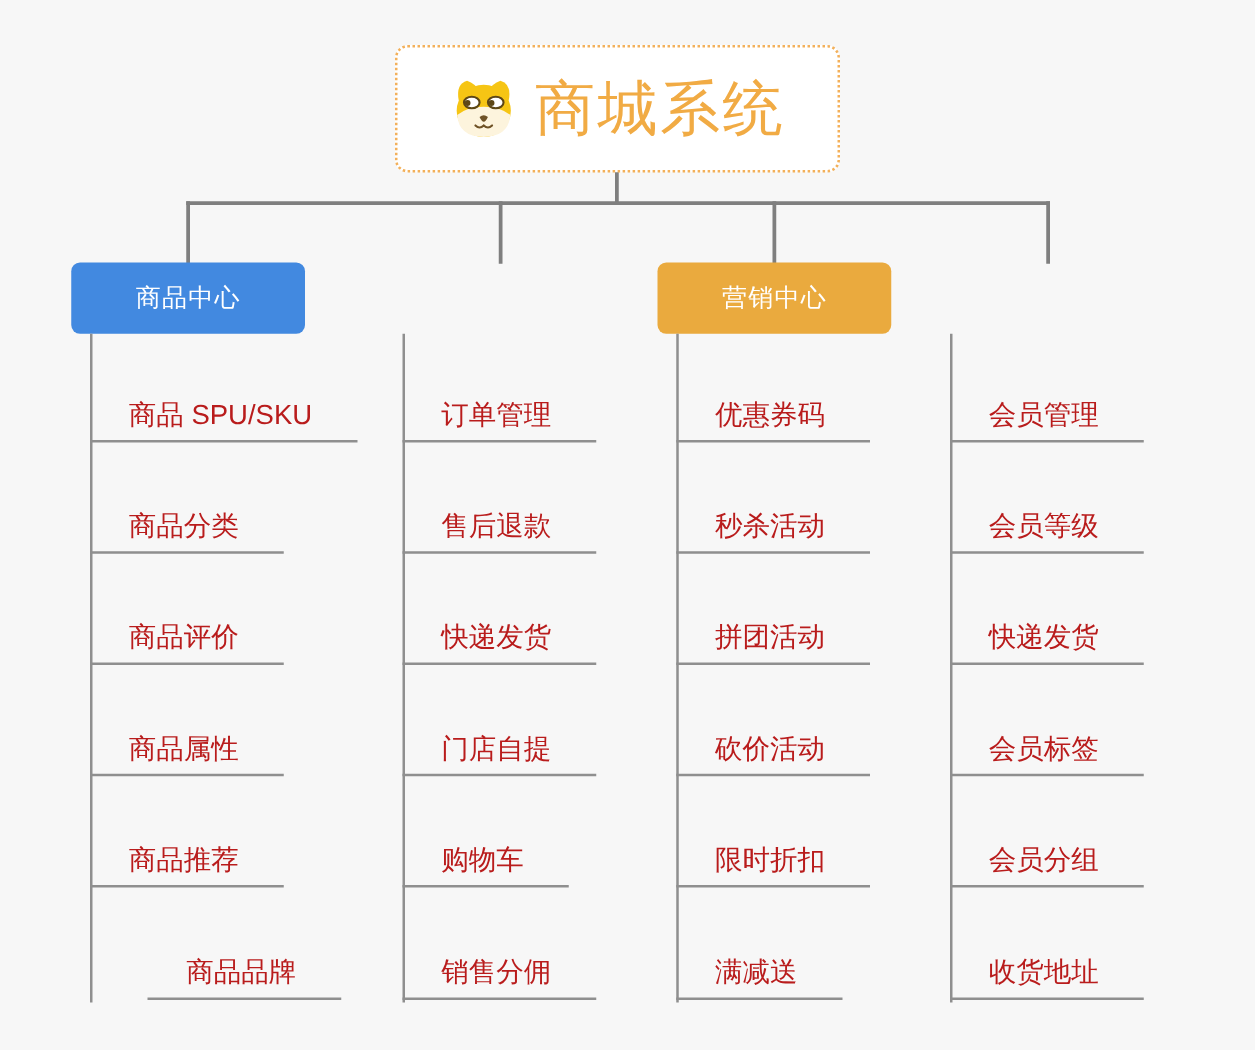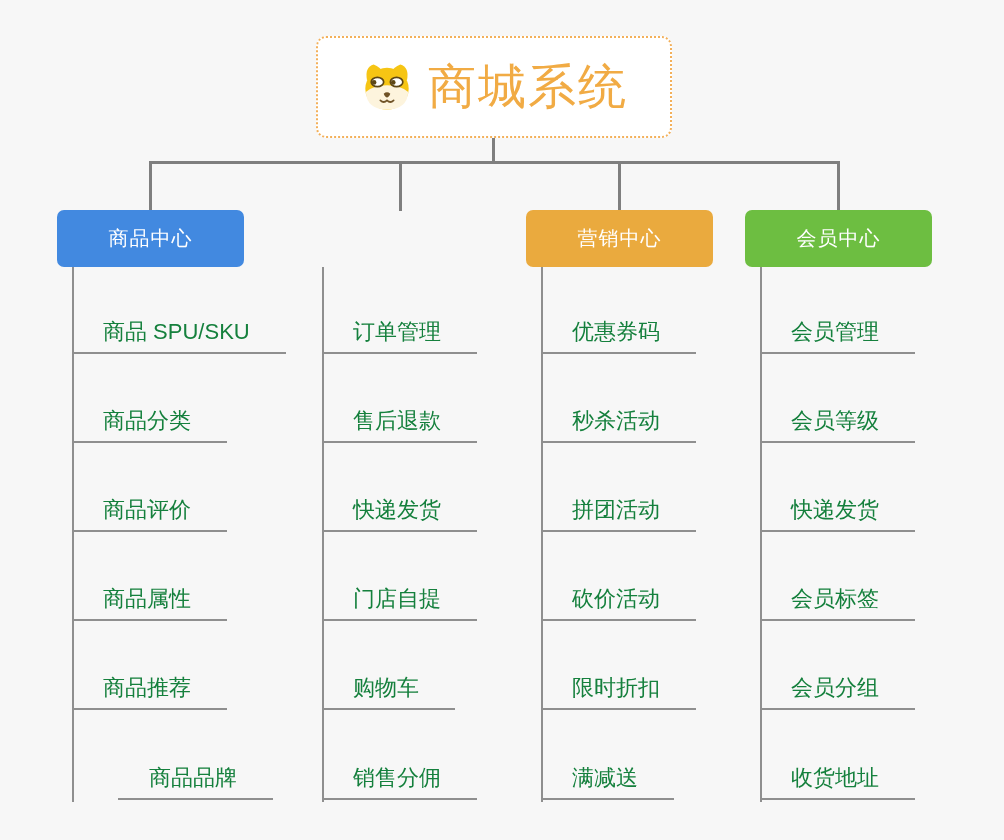--- a/index.html
+++ b/index.html
@@ -46,21 +46,21 @@
   .b1{left:57px}.b2{left:307px}.b3{left:526px}.b4{left:745px}
   
   .spine{position:absolute;top:267px;width:2px;height:535px;background:#8f8f8f;}
   .s1{left:72px}.s2{left:322px}.s3{left:541px}.s4{left:760px}
   
   .leaf-group{position:absolute;top:0;width:0;overflow:visible;}
   .g1{left:72px}.g2{left:322px}.g3{left:541px}.g4{left:760px}
   .leaf{
     position:absolute;left:0;
     white-space:nowrap;
-    font-size:22px;line-height:26px;color:#15803d;
+    font-size:22px;line-height:26px;color:#b91c1c;
     padding:0 36px 7px 31px;
     border-bottom:2px solid #8f8f8f;
   }
 </style>
 </head>
 <body>
 
 <div class="canvas">
 
   <div class="cline root-stem"></div>
@@ -86,23 +86,20 @@
       </svg>
     </span>
     <span class="root-title">商城系统</span>
   </div>
 
   <div class="branch b1" style="background: rgb(66, 137, 224);">
       <span>商品中心</span>
     </div>
   <div class="branch b3" style="background: rgb(234, 170, 62);">
       <span>营销中心</span>
-    </div>
-  <div class="branch b4" style="background: rgb(109, 190, 65);">
-      <span>会员中心</span>
     </div>
 
   <div class="spine s1"></div>
   <div class="spine s2"></div>
   <div class="spine s3"></div>
   <div class="spine s4"></div>
 
   <div class="leaf-group g1">
       <div class="leaf" style="top: 319px;">商品 SPU/SKU</div>
       <div class="leaf" style="top: 408px;">商品分类</div>

